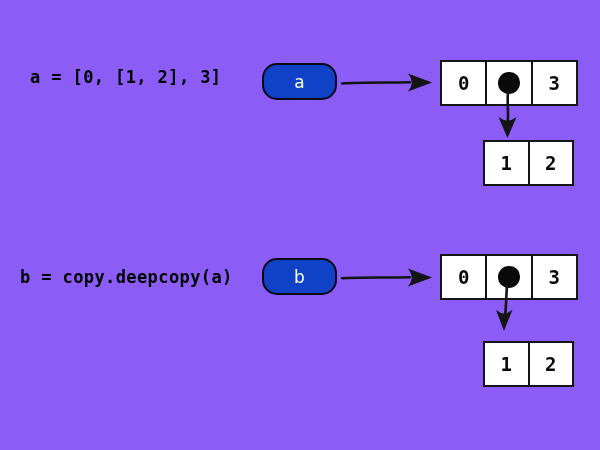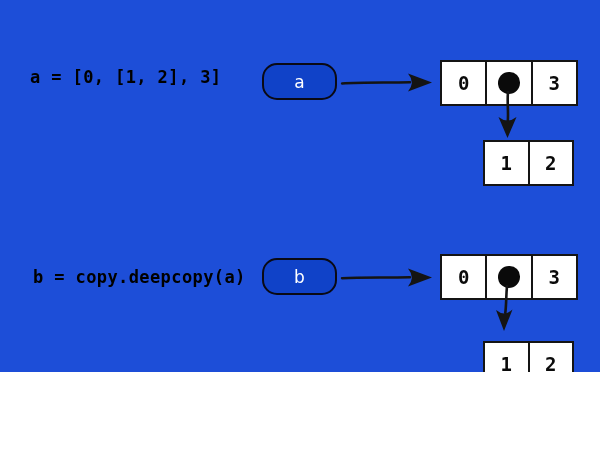--- a/index.html
+++ b/index.html
@@ -1,20 +1,20 @@
 <!DOCTYPE html>
 <html><head>
 <meta charset="utf-8">
 <style>
   * { margin: 0; padding: 0; box-sizing: border-box; }
   html, body { width: 600px; height: 450px; background: #ffffff; }
   .stage {
     position: relative;
-    width: 600px; height: 372px;
-    background: #1d4ed8;
+    width: 600px; height: 450px;
+    background: #8b5cf6;
     overflow: hidden;
     font-family: "DejaVu Sans Mono", monospace;
   }
   .code {
     position: absolute;
     font-family: "DejaVu Sans Mono", monospace;
     font-weight: bold;
     font-size: 17px;
     letter-spacing: 0.4px;
     color: #000000;
@@ -86,21 +86,21 @@
       <path d="M11.5,47 L2.5,26 Q11.5,33 20.5,26 Z" fill="#141414"></path>
     </svg>
 
     <div class="listbox box2" style="top:140px;">
       <div class="cell">1</div>
       <div class="cell">2</div>
     </div>
   </div>
 
   <div>
-    <div class="code" style="left:33px; top:267px;">b = copy.deepcopy(a)</div>
+    <div class="code" style="left:20px; top:267px;">b = copy.deepcopy(a)</div>
 
     <div class="pill" style="left:262px; top:258px;">
       <span>b</span>
     </div>
 
     <svg class="arrow" style="left:340px; top:267px;" width="94" height="21" viewBox="0 0 94 21">
       <path d="M2,11.2 C 22,10.2 46,10.8 70,10.2" fill="none" stroke="#141414" stroke-width="2.4" stroke-linecap="round"></path>
       <path d="M92,10.5 L68,1.5 Q75.5,10.5 68,19.5 Z" fill="#141414"></path>
     </svg>
 

